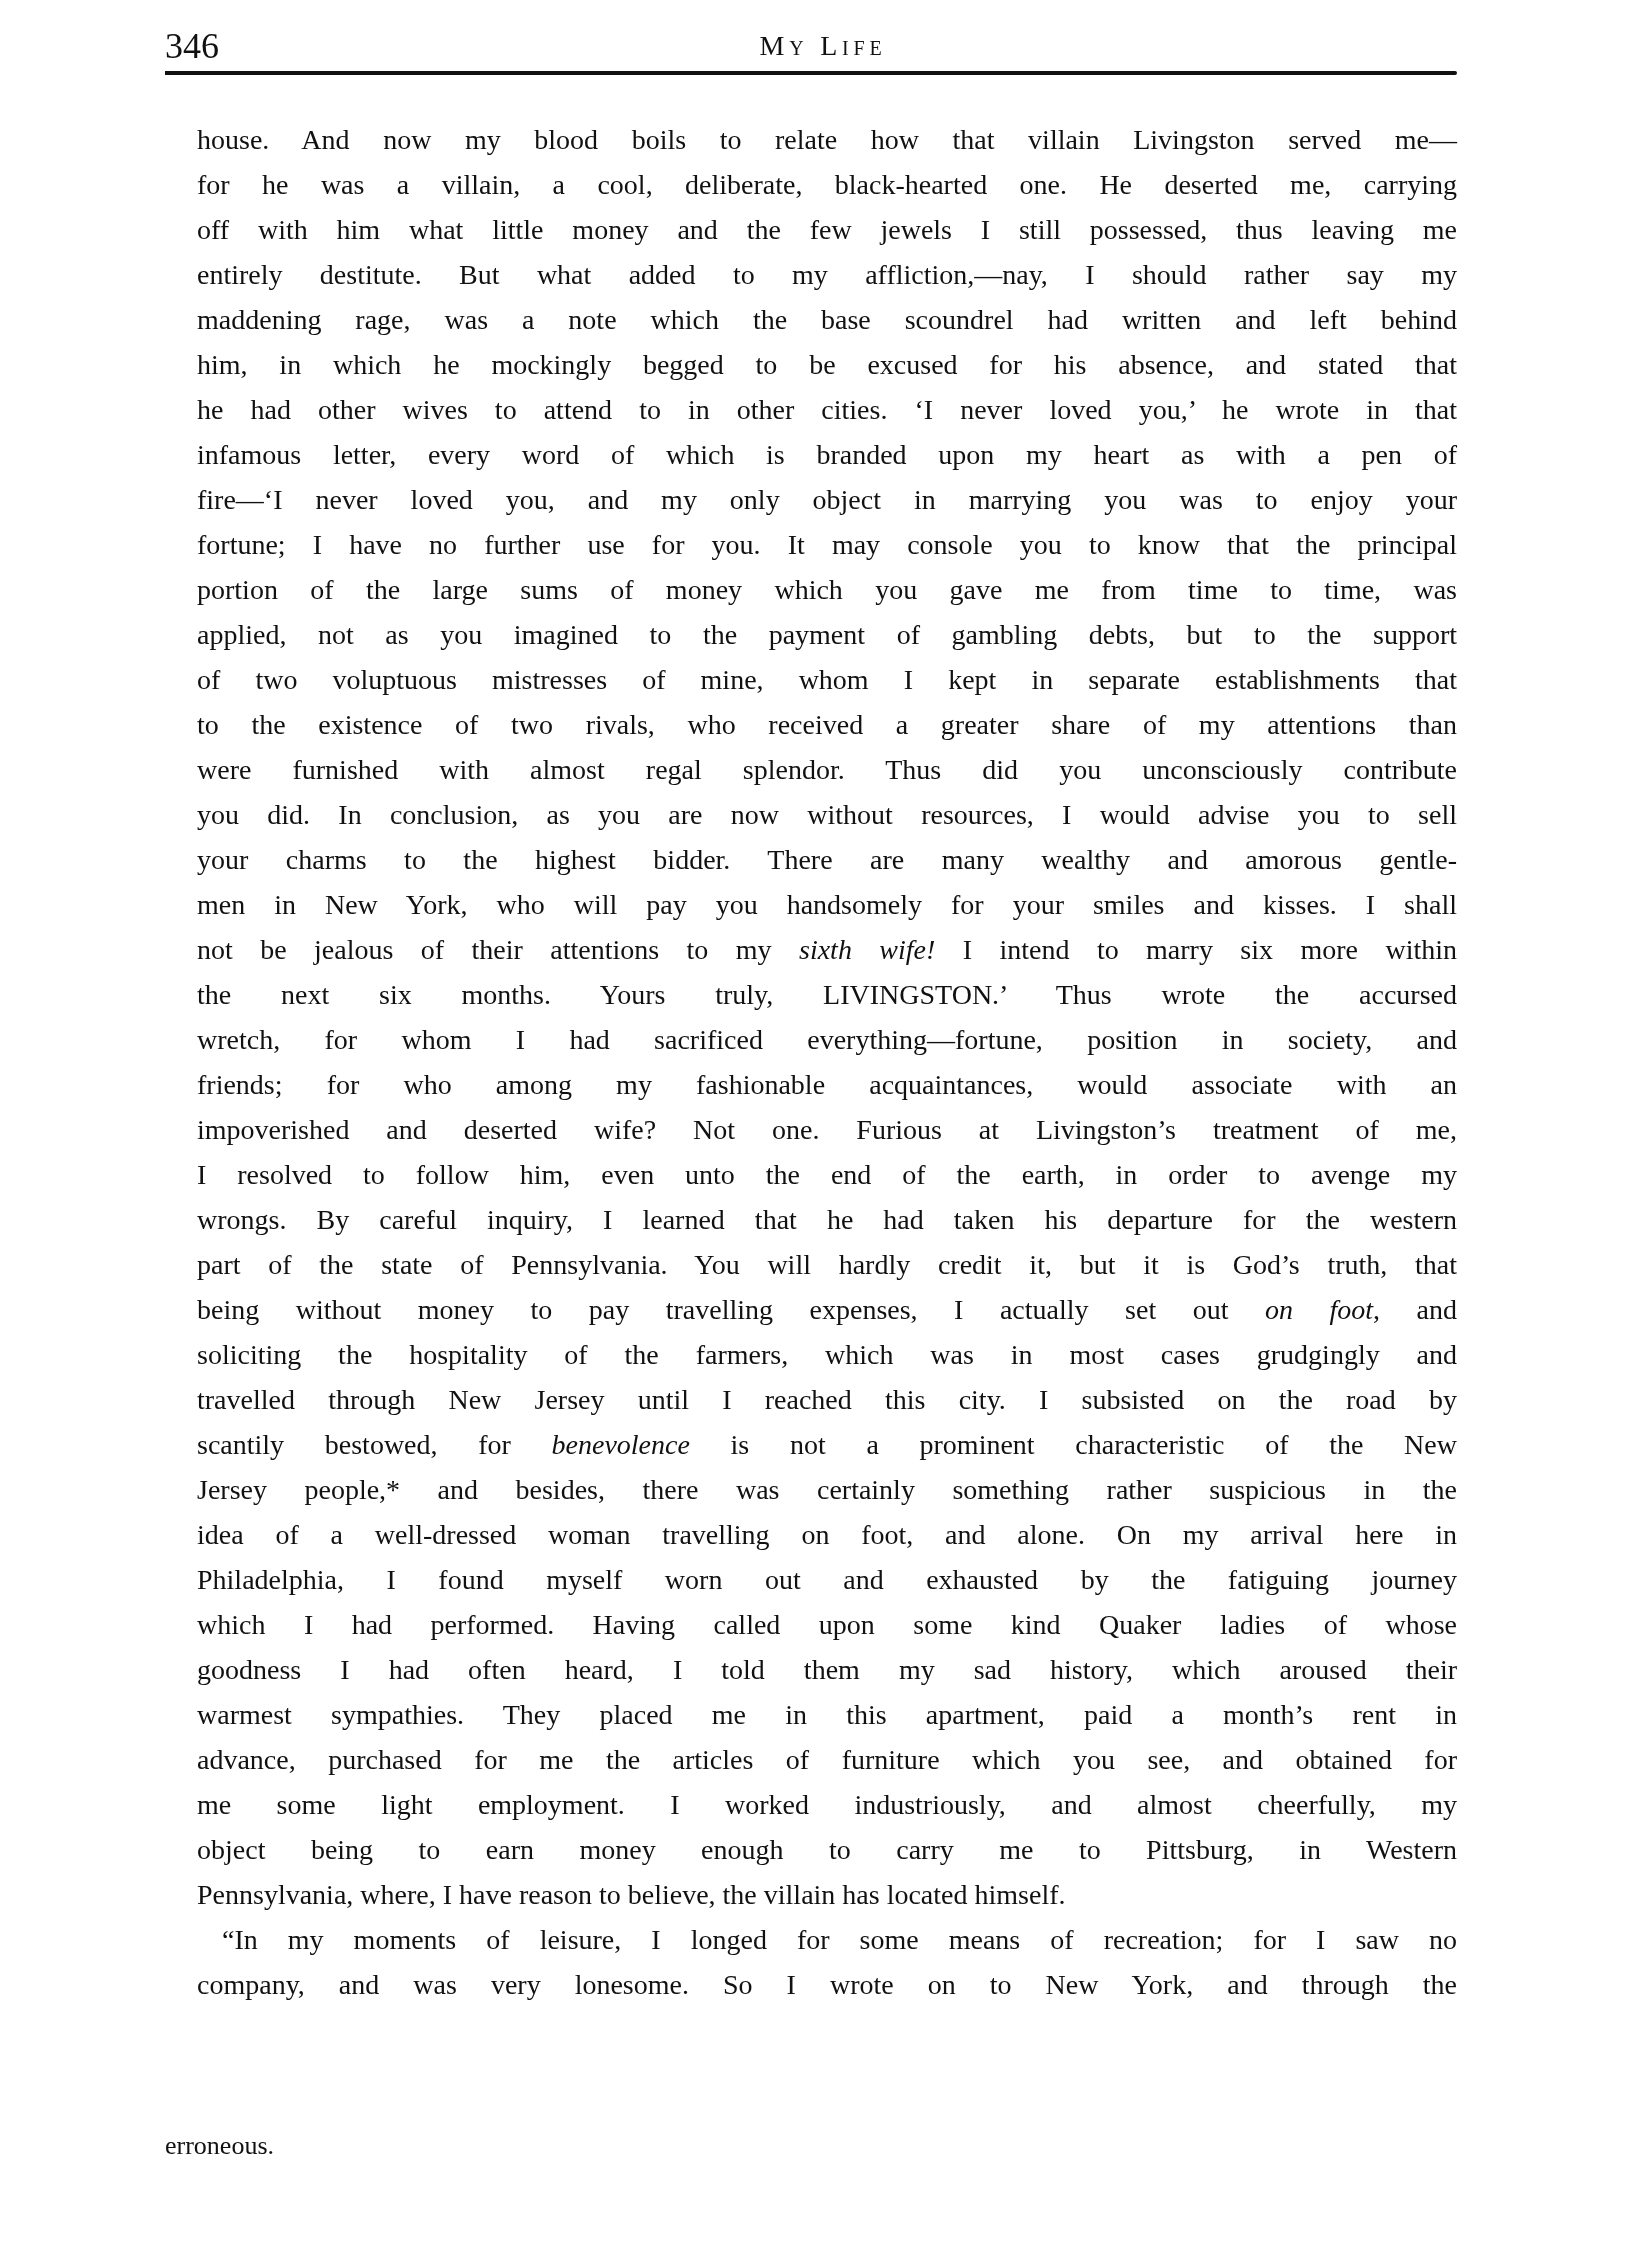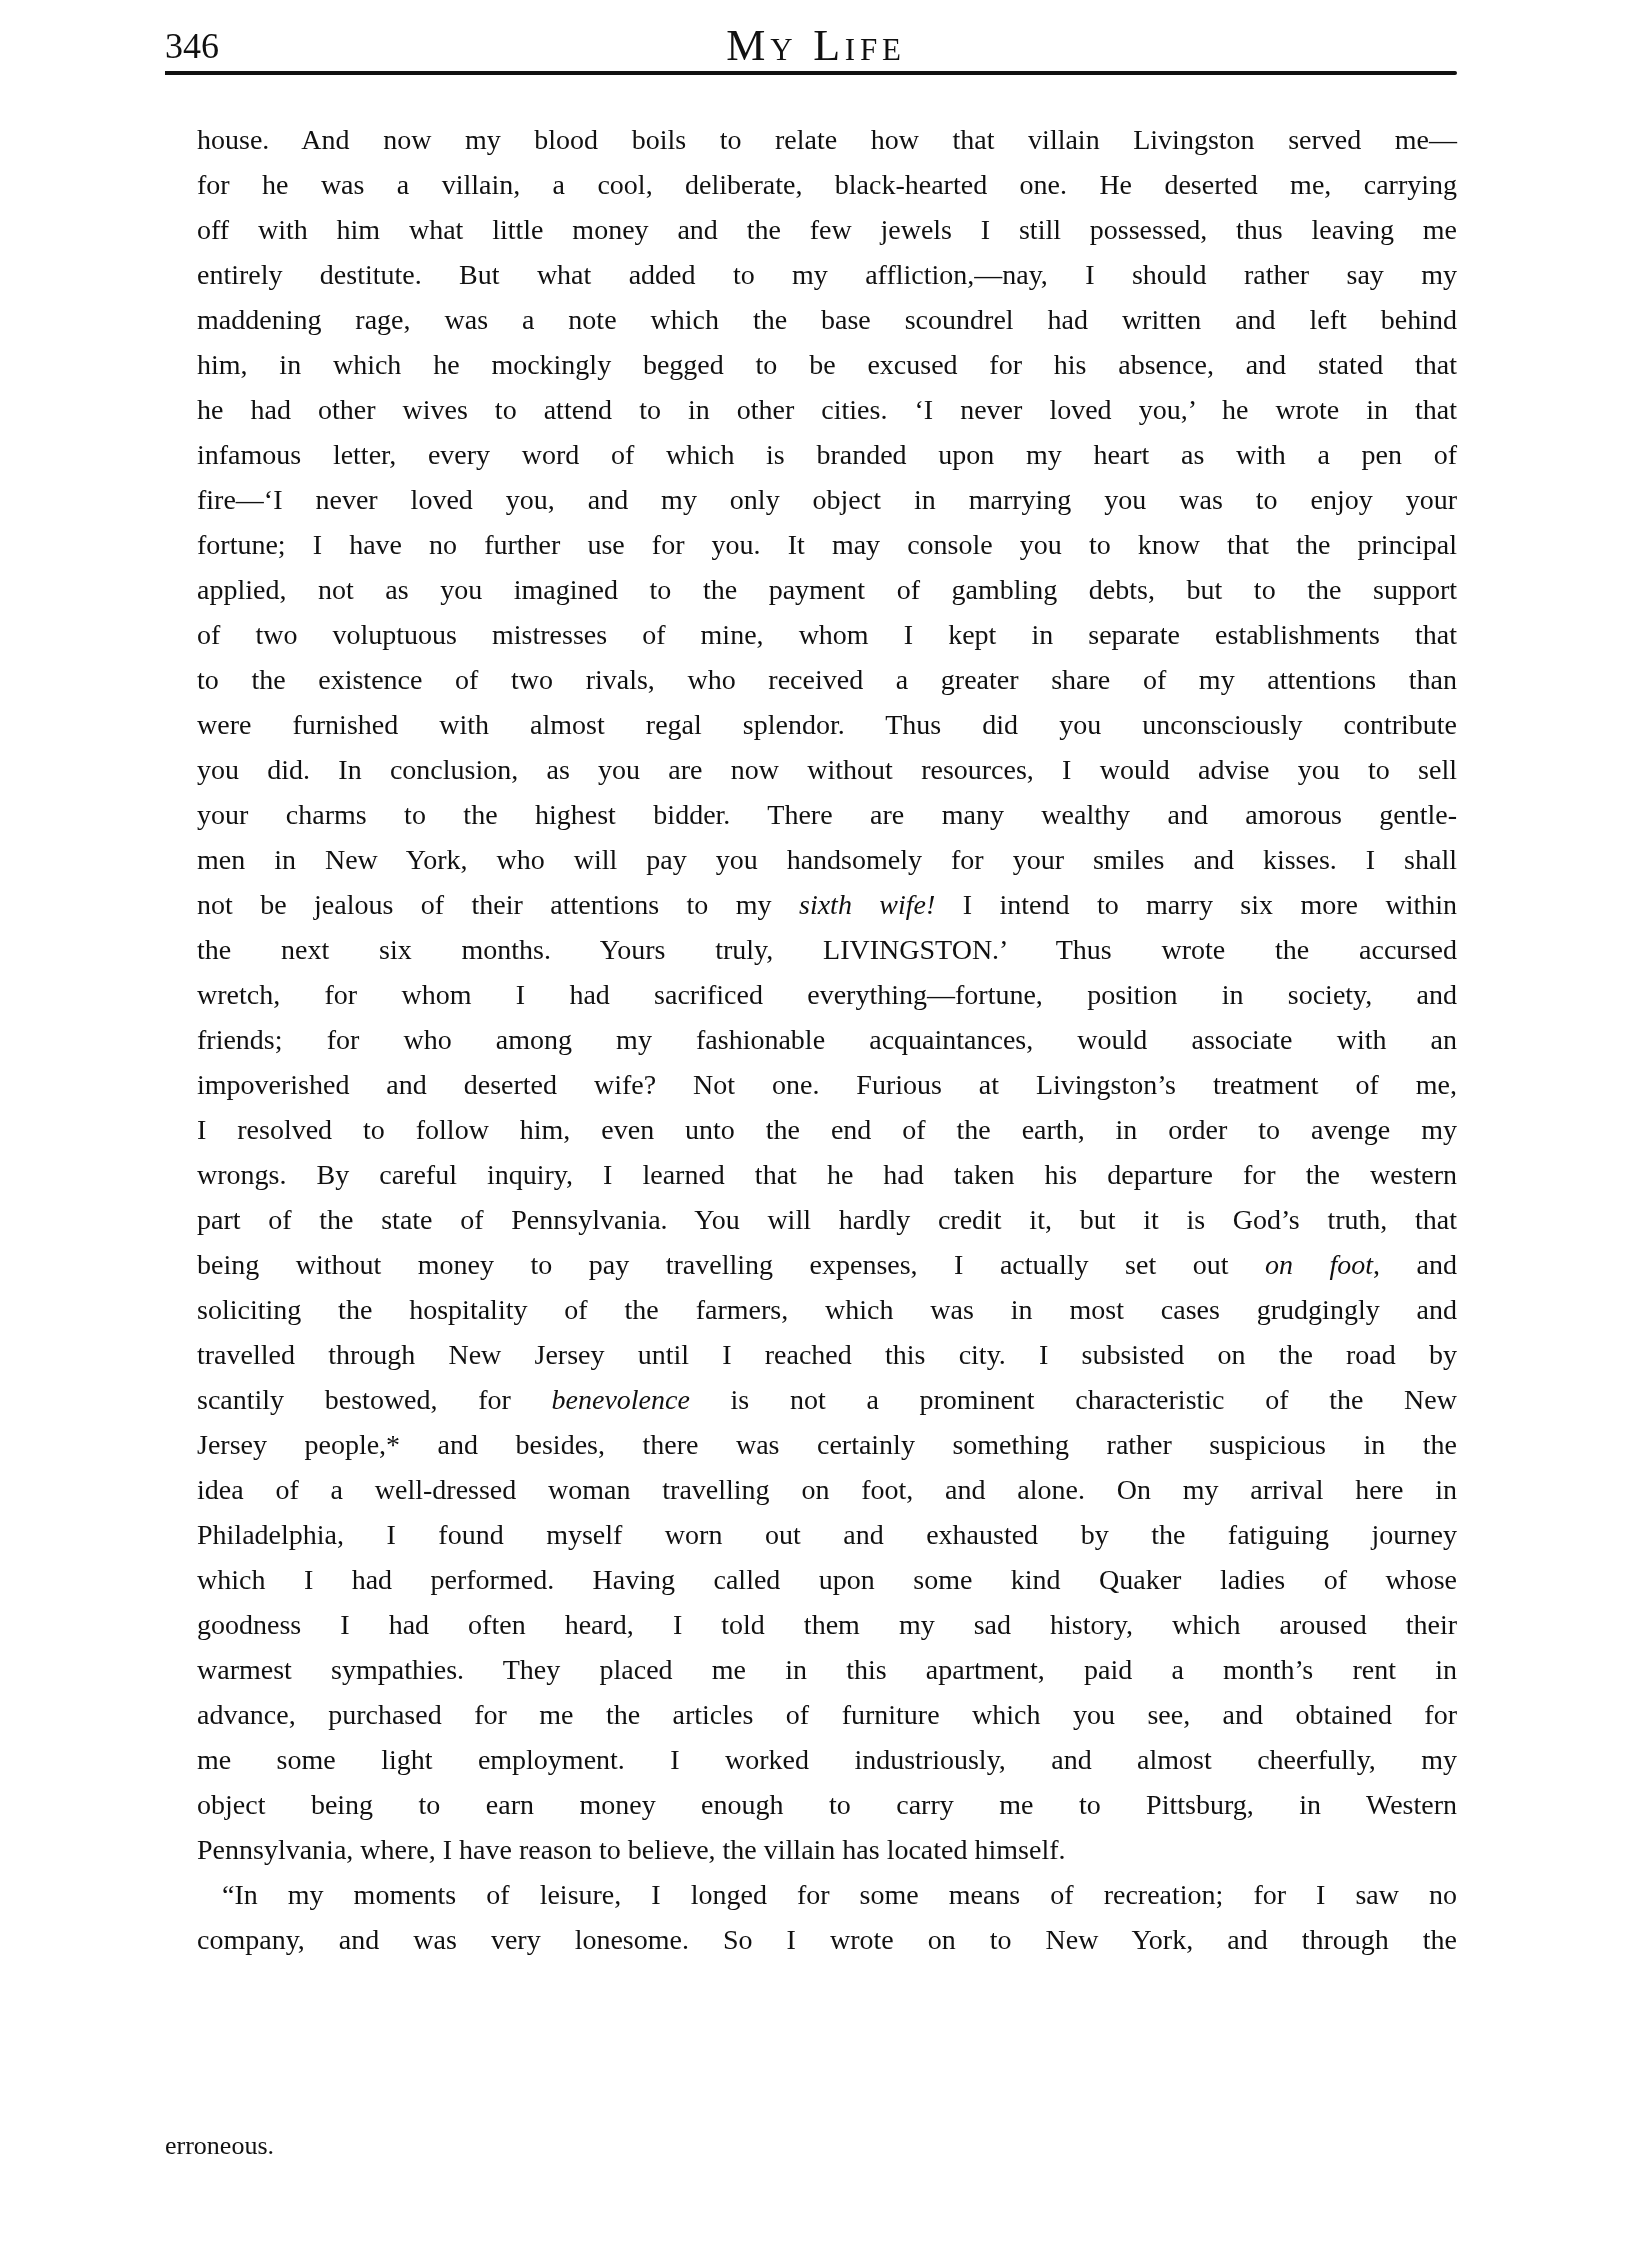--- a/index.html
+++ b/index.html
@@ -30,25 +30,25 @@
   }
   .page-number {
     position: absolute;
     left: 0;
     top: 0;
     font-size: 36px;
     line-height: 42px;
   }
   .running-title {
     position: absolute;
-    left: 5px;
+    left: 12px;
     width: 1292px;
     top: 0;
     text-align: center;
-    font-size: 44px;
+    font-size: 28px;
     line-height: 42px;
     font-variant: small-caps;
     letter-spacing: 4.8px;
   }
   .head-rule {
     position: absolute;
     left: 0;
     top: 71px;
     width: 1292px;
     height: 3.8px;
@@ -113,20 +113,21 @@
     <span class="line">house. And now my blood boils to relate how that villain Livingston served me—</span>
     <span class="line">for he was a villain, a cool, deliberate, black-hearted one. He deserted me, carrying</span>
     <span class="line">off with him what little money and the few jewels I still possessed, thus leaving me</span>
     <span class="line">entirely destitute. But what added to my affliction,—nay, I should rather say my</span>
     <span class="line">maddening rage, was a note which the base scoundrel had written and left behind</span>
     <span class="line">him, in which he mockingly begged to be excused for his absence, and stated that</span>
     <span class="line">he had other wives to attend to in other cities. ‘I never loved you,’ he wrote in that</span>
     <span class="line">infamous letter, every word of which is branded upon my heart as with a pen of</span>
     <span class="line">fire—‘I never loved you, and my only object in marrying you was to enjoy your</span>
     <span class="line">fortune; I have no further use for you. It may console you to know that the principal</span>
+    <span class="line">portion of the large sums of money which you gave me from time to time, was</span>
     <span class="line">applied, not as you imagined to the payment of gambling debts, but to the support</span>
     <span class="line">of two voluptuous mistresses of mine, whom I kept in separate establishments that</span>
     <span class="line">to the existence of two rivals, who received a greater share of my attentions than</span>
     <span class="line">were furnished with almost regal splendor. Thus did you unconsciously contribute</span>
     <span class="line">you did. In conclusion, as you are now without resources, I would advise you to sell</span>
     <span class="line">your charms to the highest bidder. There are many wealthy and amorous gentle-</span>
     <span class="line">men in New York, who will pay you handsomely for your smiles and kisses. I shall</span>
     <span class="line"><span>not be jealous of their attentions to my </span><em>sixth wife!</em><span> I intend to marry six more within</span></span>
     <span class="line">the next six months. Yours truly, LIVINGSTON.’ Thus wrote the accursed</span>
     <span class="line">wretch, for whom I had sacrificed everything—fortune, position in society, and</span>

